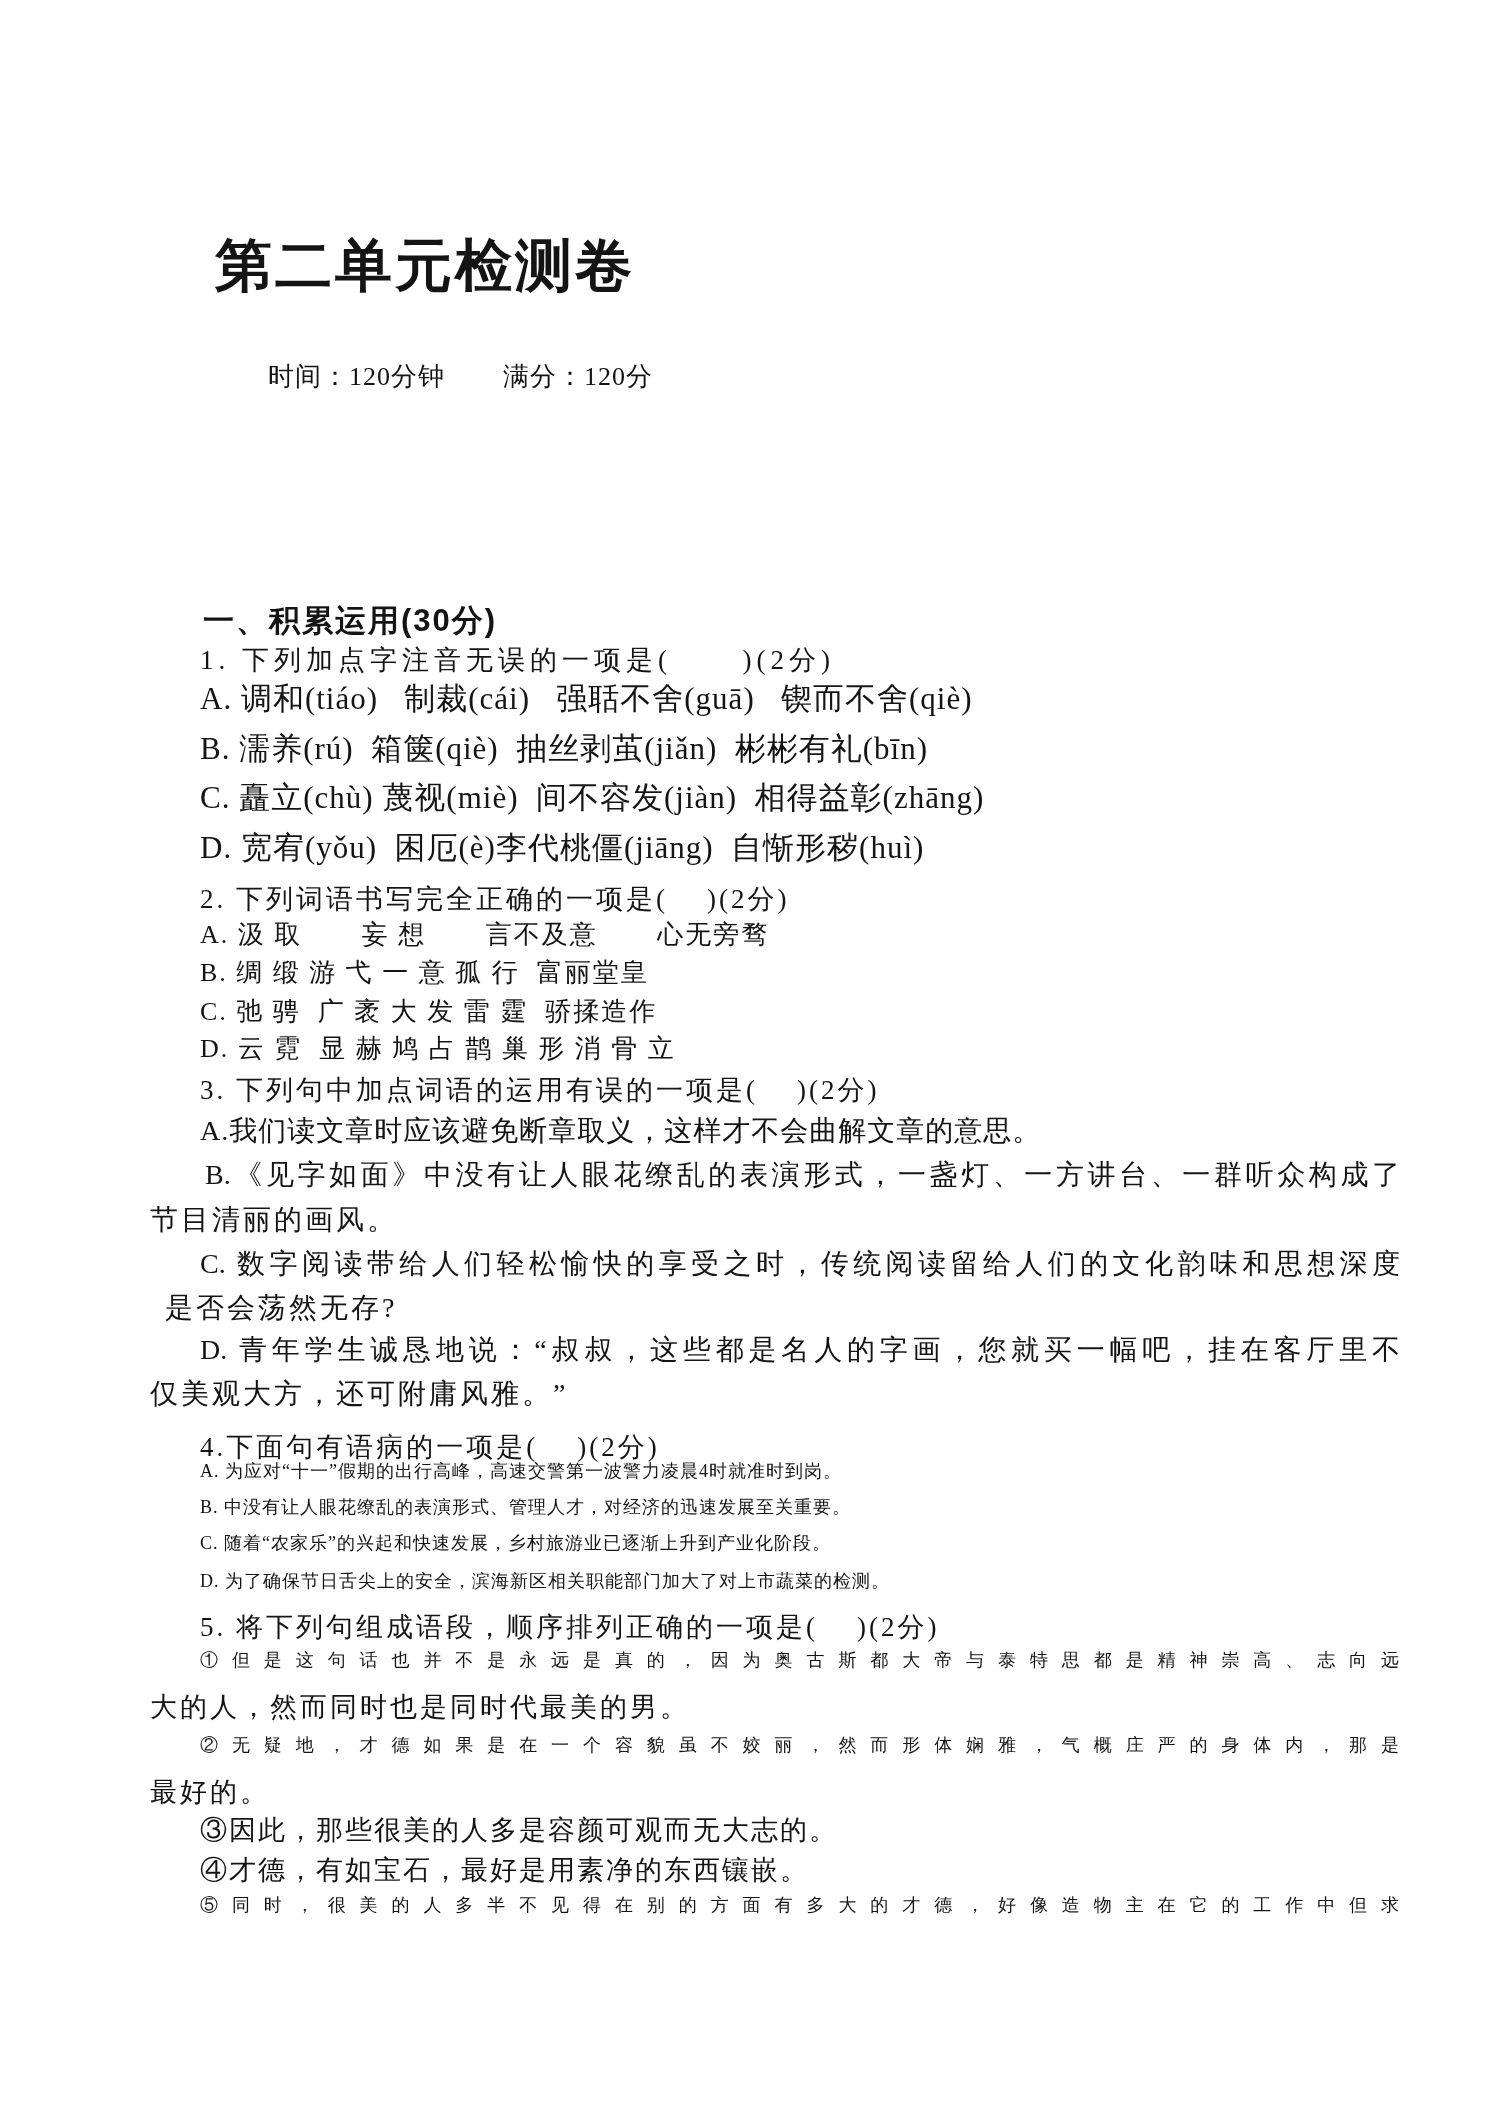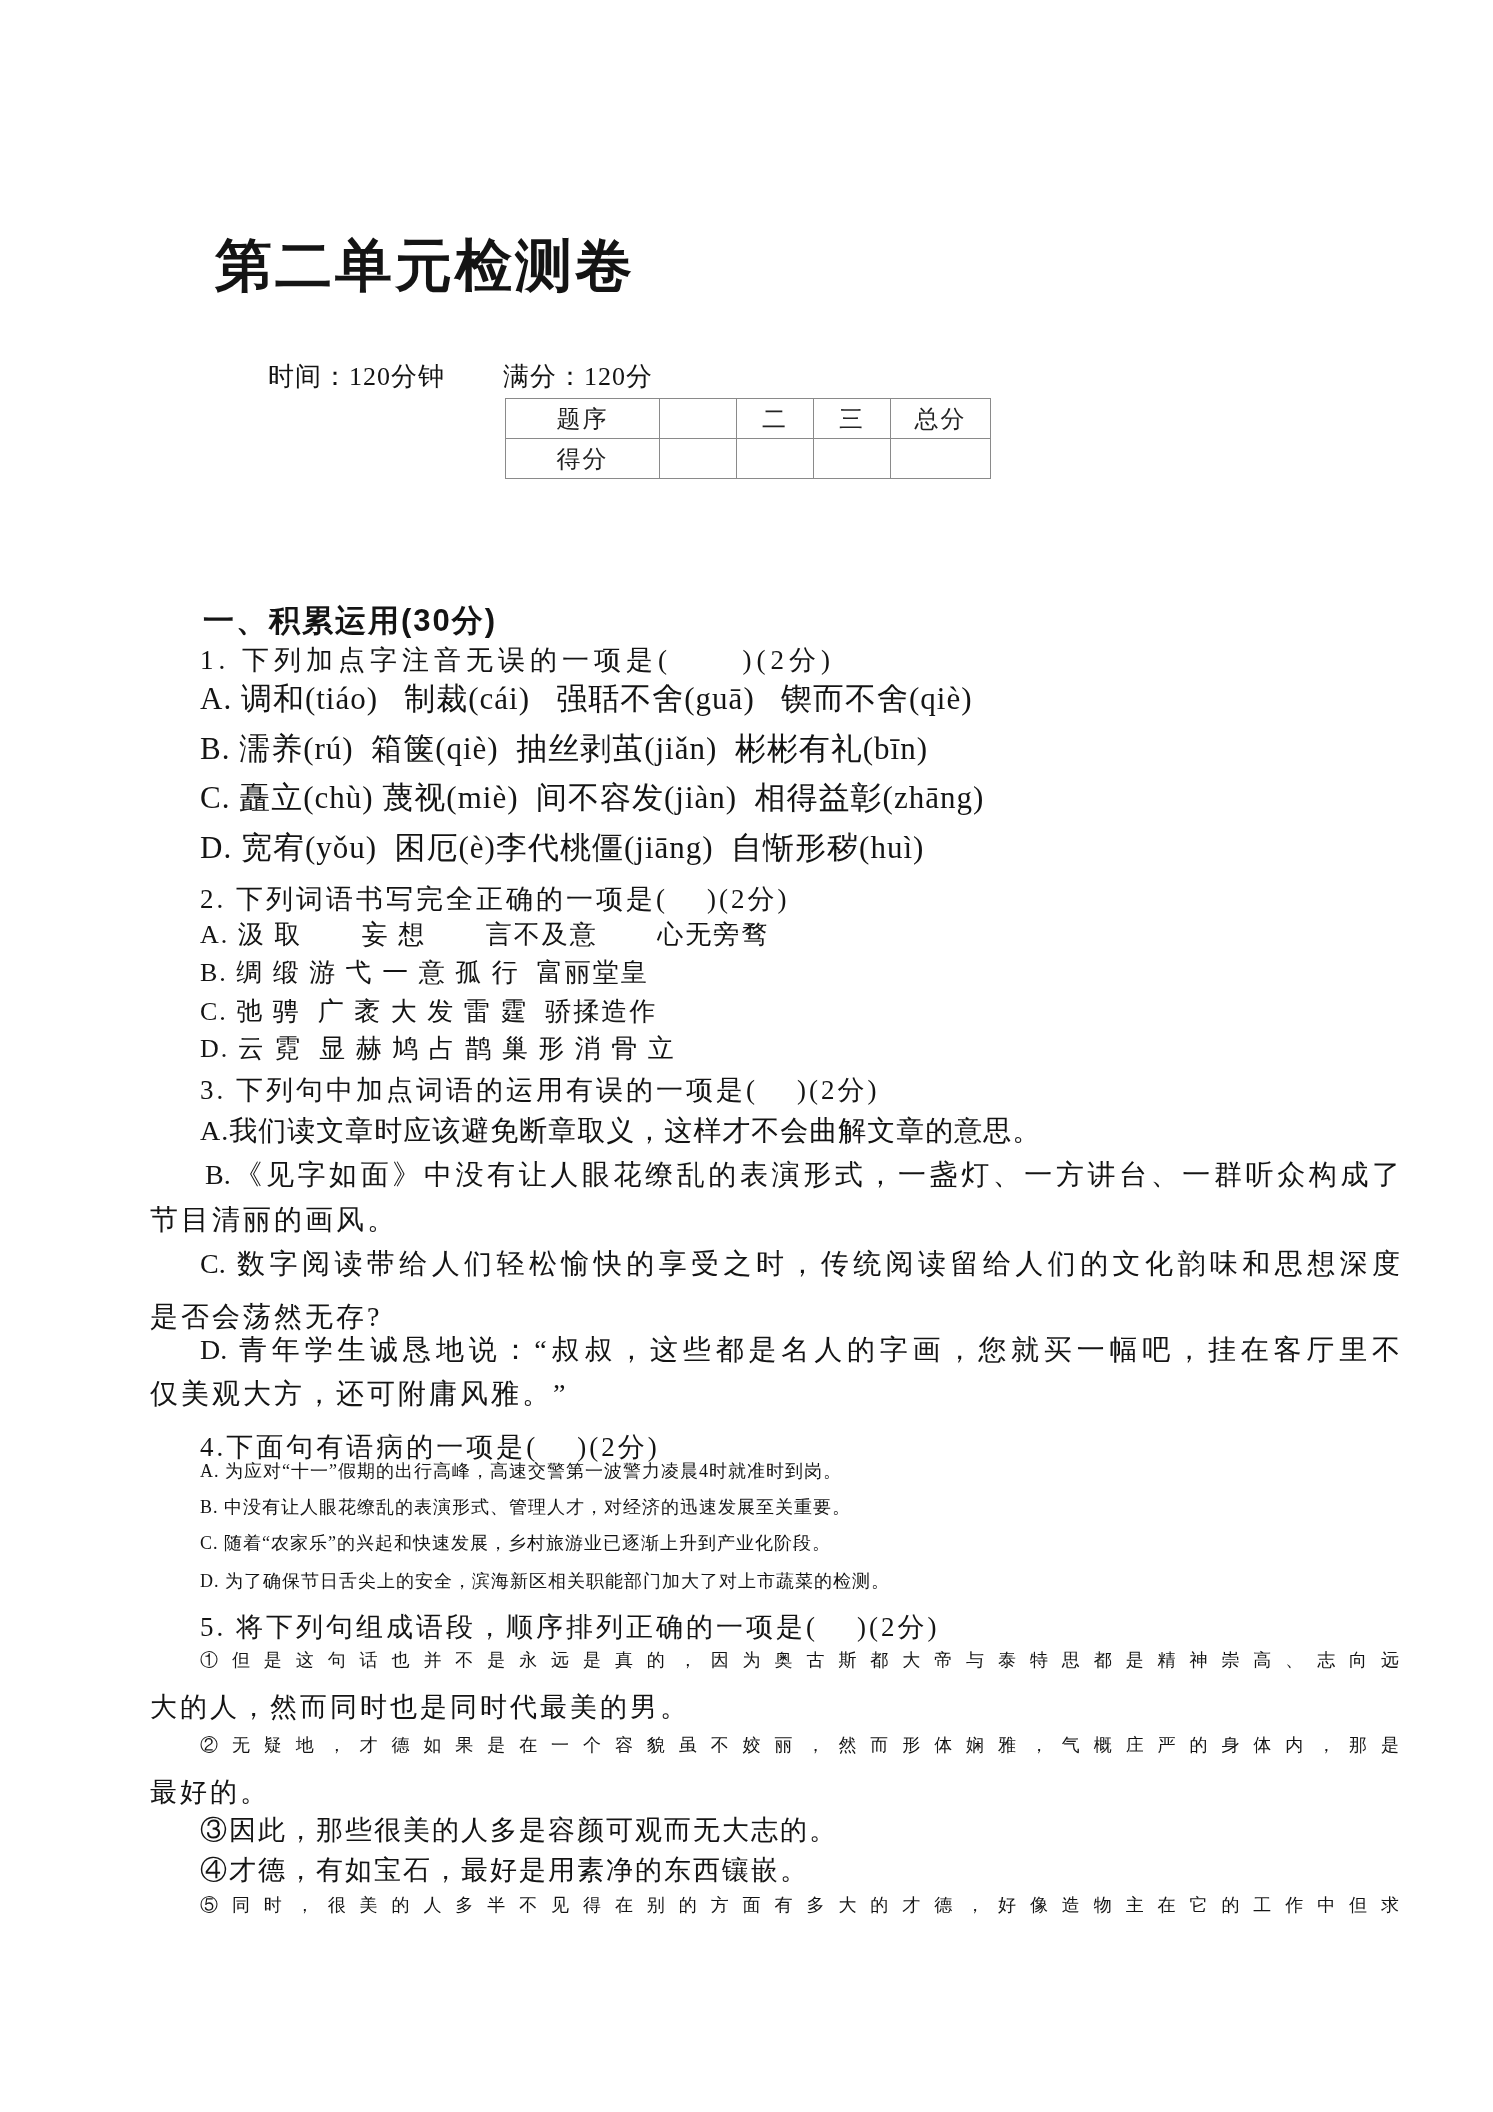--- a/index.html
+++ b/index.html
@@ -32,66 +32,41 @@
 </head>
 <body>
 
 <div class="page">
 
   <div class="ln title" style="left:215px; top:232px;">第二单元检测卷</div>
 
   <div class="ln meta" style="left:268px; top:362px;">时间：120分钟</div>
   <div class="ln meta" style="left:503px; top:362px;">满分：120分</div>
 
-  <table class="score">
-    <colgroup>
-      <col style="width:154px">
-        <col style="width:77px">
-        <col style="width:77px">
-        <col style="width:77px">
-        <col style="width:100px">
-    </colgroup>
-    <tbody>
-        <tr>
-      <td>题序</td>
-      <td></td>
-      <td>二</td>
-      <td>三</td>
-      <td>总分</td>
-    </tr>
-    <tr>
-      <td>得分</td>
-      <td></td>
-      <td></td>
-      <td></td>
-      <td></td>
-    </tr>
-  </tbody>
-    </table>
 
   <div class="ln sect" style="left:203px; top:603px;">一、积累运用(30分)</div>
 
   <div class="ln stem1" style="left:200px; top:645px;">1. 下列加点字注音无误的一项是(      )(2分)</div>
   <div class="ln opt1" style="left:200px; top:681px;">A. 调和(tiáo)   制裁(cái)   强聒不舍(guā)   锲而不舍(qiè)</div>
   <div class="ln opt1" style="left:200px; top:731px;">B. 濡养(rú)  箱箧(qiè)  抽丝剥茧(jiǎn)  彬彬有礼(bīn)</div>
   <div class="ln opt1" style="left:200px; top:780px;">C. 矗立(chù) 蔑视(miè)  间不容发(jiàn)  相得益彰(zhāng)</div>
   <div class="ln opt1" style="left:200px; top:830px;">D. 宽宥(yǒu)  困厄(è)李代桃僵(jiāng)  自惭形秽(huì)</div>
 
   <div class="ln stem" style="left:200px; top:884px;">2. 下列词语书写完全正确的一项是(    )(2分)</div>
   <div class="ln opt2" style="left:200px; top:920px;">A. 汲 取       妄 想       言不及意       心无旁骛</div>
   <div class="ln opt2" style="left:200px; top:958px;">B. 绸 缎 游 弋 一 意 孤 行  富丽堂皇</div>
   <div class="ln opt2" style="left:200px; top:997px;">C. 弛 骋  广 袤 大 发 雷 霆  骄揉造作</div>
   <div class="ln opt2" style="left:200px; top:1034px;">D. 云 霓  显 赫 鸠 占 鹊 巢 形 消 骨 立</div>
 
   <div class="ln stem" style="left:200px; top:1075px;">3. 下列句中加点词语的运用有误的一项是(    )(2分)</div>
   <div class="ln b28" style="left:200px; top:1114px; letter-spacing:1px;">A.我们读文章时应该避免断章取义，这样才不会曲解文章的意思。</div>
   <div class="ln b28 fill" style="left:205px; top:1158px; width:1195px;">B.《见字如面》中没有让人眼花缭乱的表演形式，一盏灯、一方讲台、一群听众构成了</div>
   <div class="ln b28s" style="left:150px; top:1203px;">节目清丽的画风。</div>
   <div class="ln b28 fill" style="left:200px; top:1247px; width:1200px;">C. 数字阅读带给人们轻松愉快的享受之时，传统阅读留给人们的文化韵味和思想深度</div>
-  <div class="ln b28s" style="left:150px; top:1291px;margin-top:9px;">是否会荡然无存?</div>
+  <div class="ln b28s" style="left:165px; top:1291px;">是否会荡然无存?</div>
   <div class="ln b28 fill" style="left:200px; top:1333px; width:1200px;">D. 青年学生诚恳地说：“叔叔，这些都是名人的字画，您就买一幅吧，挂在客厅里不</div>
   <div class="ln b28s" style="left:150px; top:1377px;">仅美观大方，还可附庸风雅。”</div>
 
   <div class="ln stem" style="left:200px; top:1424px;margin-top:8px;">4.下面句有语病的一项是(    )(2分)</div>
   <div class="ln b27" style="left:200px; top:1461px;">A. 为应对“十一”假期的出行高峰，高速交警第一波警力凌晨4时就准时到岗。</div>
   <div class="ln b27" style="left:200px; top:1497px;">B. 中没有让人眼花缭乱的表演形式、管理人才，对经济的迅速发展至关重要。</div>
   <div class="ln b27" style="left:200px; top:1533px;">C. 随着“农家乐”的兴起和快速发展，乡村旅游业已逐渐上升到产业化阶段。</div>
   <div class="ln b27" style="left:200px; top:1571px;">D. 为了确保节日舌尖上的安全，滨海新区相关职能部门加大了对上市蔬菜的检测。</div>
 
   <div class="ln stem" style="left:200px; top:1612px;">5. 将下列句组成语段，顺序排列正确的一项是(    )(2分)</div>

